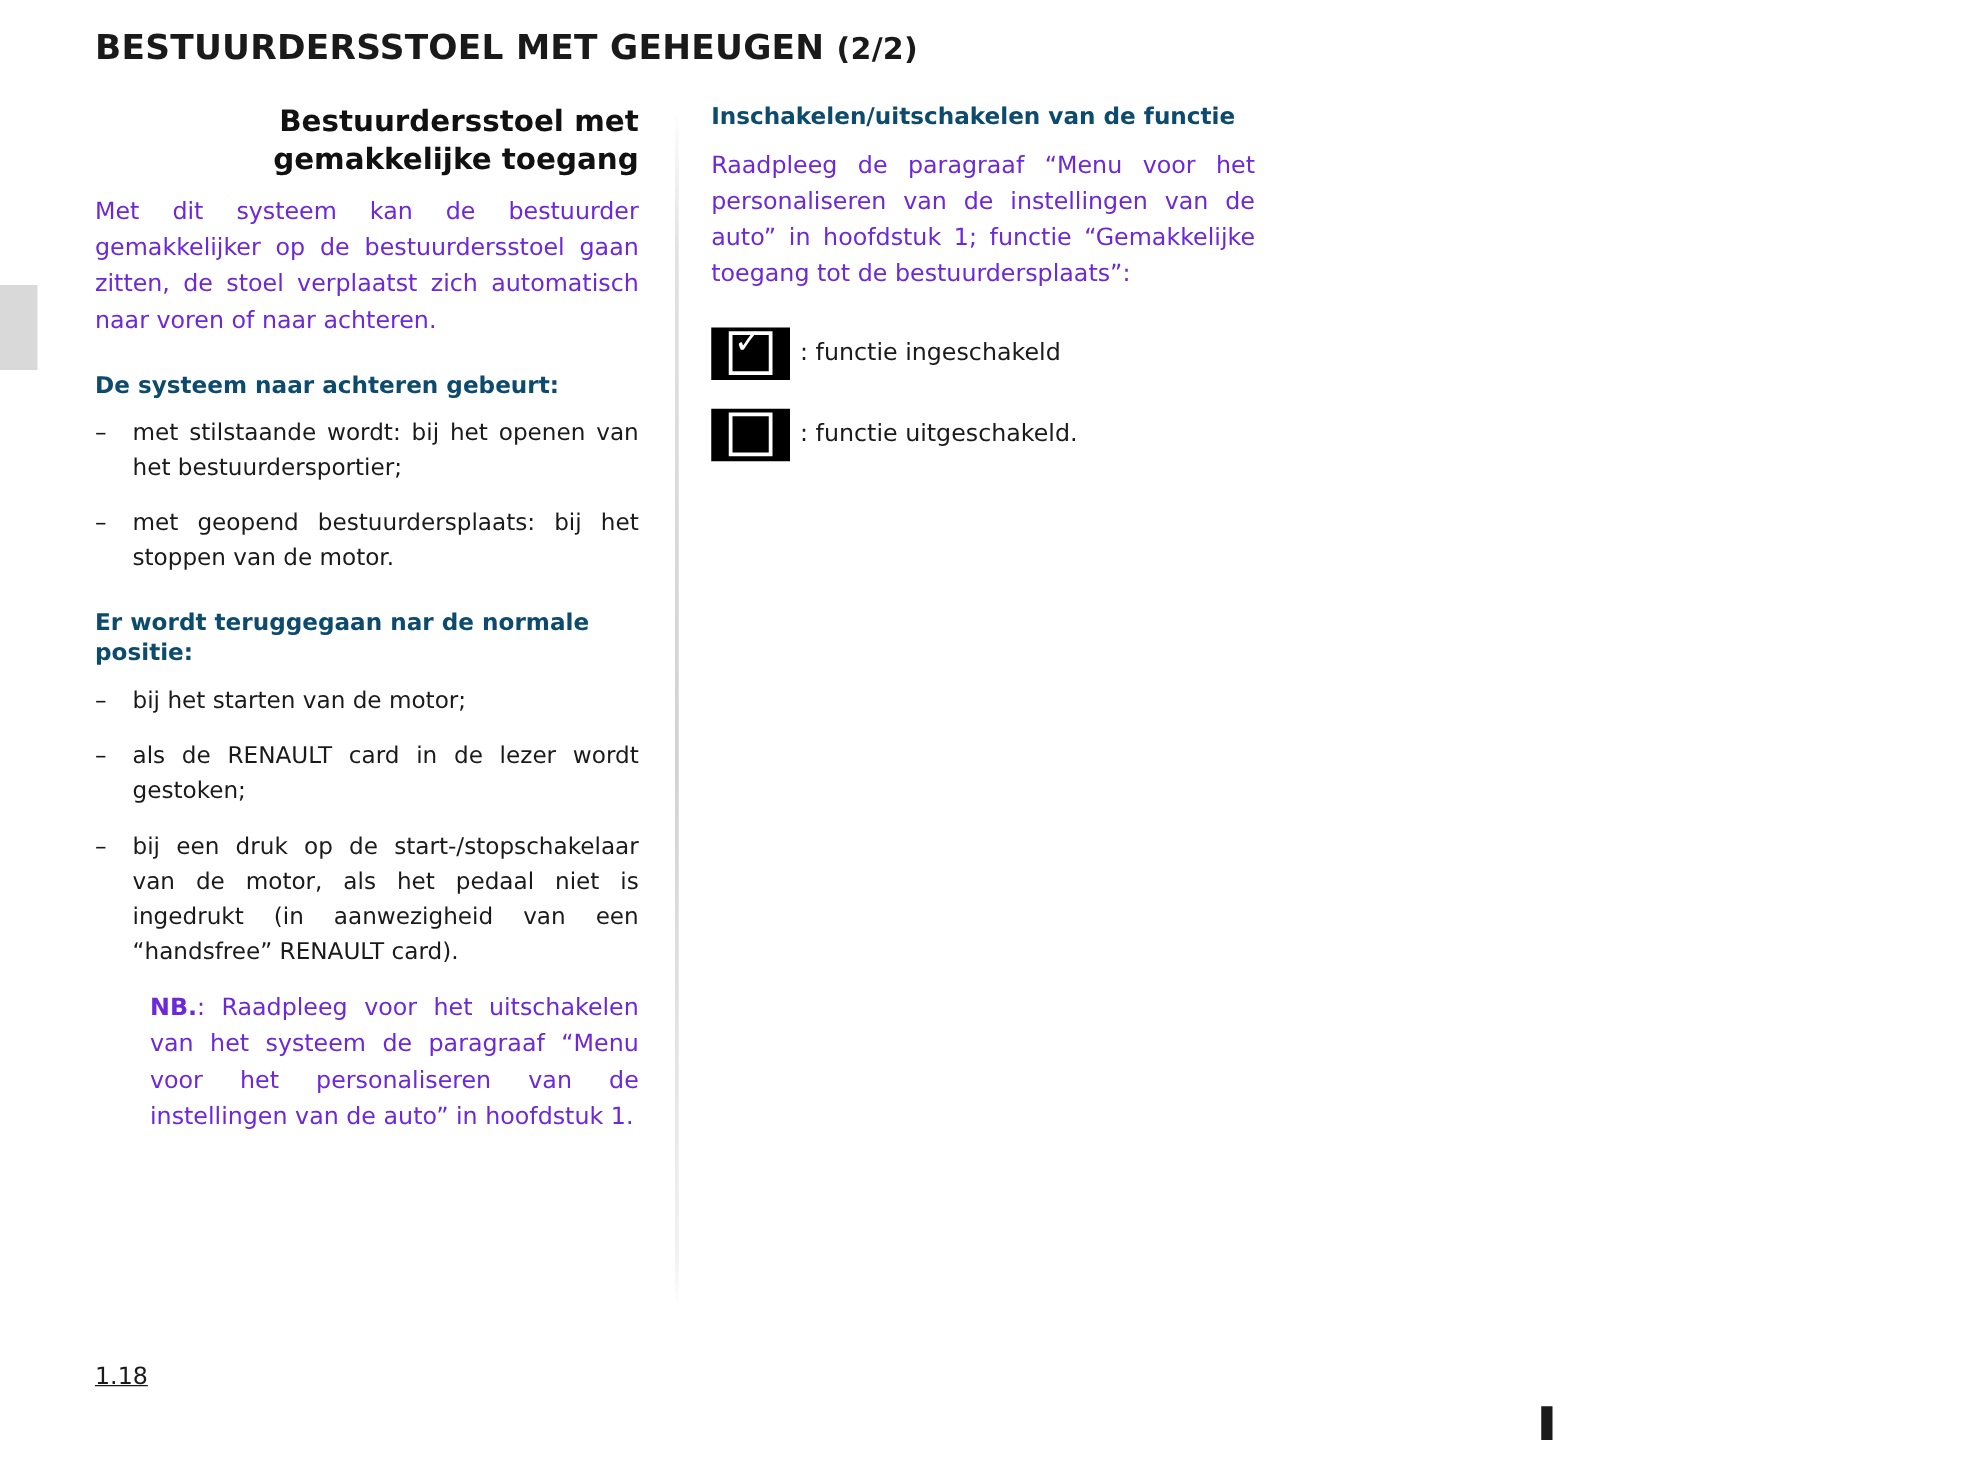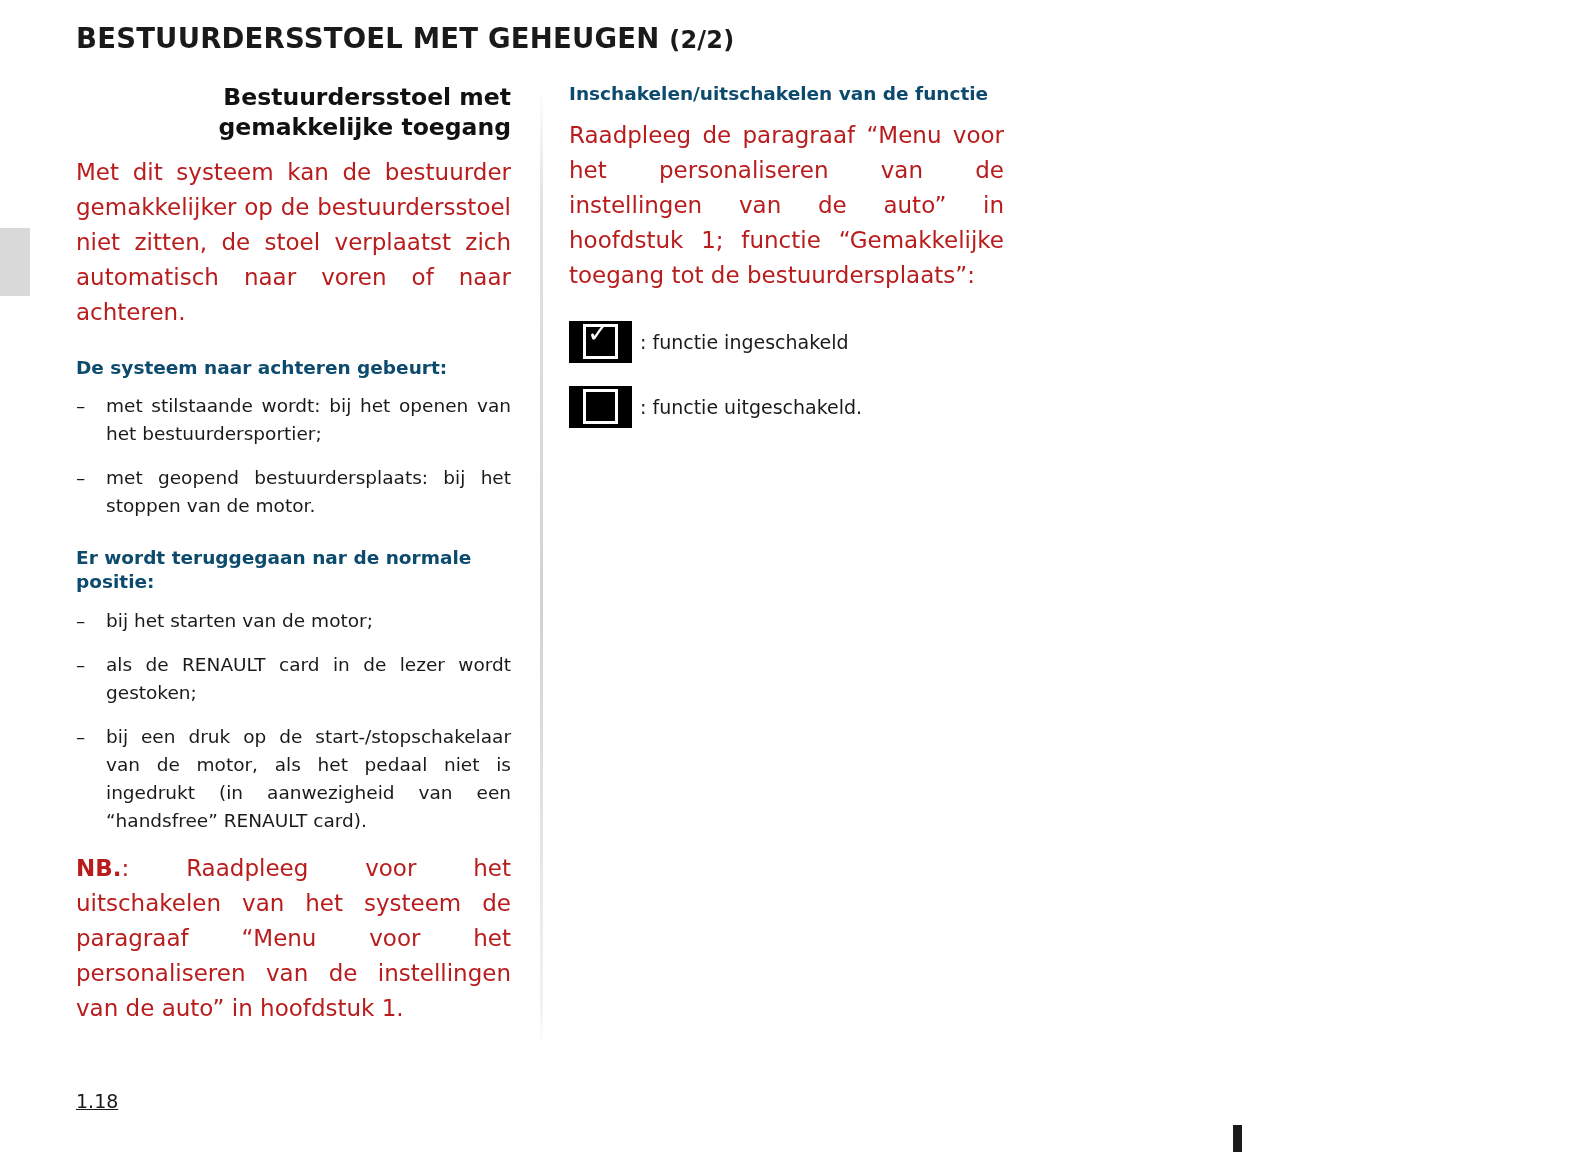--- a/index.html
+++ b/index.html
@@ -78,24 +78,24 @@
     margin: 26px 0 12px 0;
     font-size: 18.5px;
     line-height: 1.3;
     font-weight: bold;
     color: #0c4a6e;
   }
   h3.sub-head.first { margin-top: 0; }
 
   p.body {
     margin: 0 0 18px 0;
-    font-size: 23px;
+    font-size: 19px;
     line-height: 1.52;
     text-align: justify;
-    color: #b91c1c;
+    color: #6d28d9;
   }
   p.body:last-child { margin-bottom: 0; }
 
   ul.dash-list {
     margin: 0 0 6px 0;
     padding: 0;
     list-style: none;
   }
   ul.dash-list li {
     position: relative;
@@ -188,21 +188,21 @@
     <span>BESTUURDERSSTOEL MET GEHEUGEN</span>
     <span class="suffix">(2/2)</span>
   </div>
 
   <div class="col-divider"></div>
 
   <div class="col col-left">
 
     <h2 class="section-head">Bestuurdersstoel met gemakkelijke toegang</h2>
 
-    <p class="body">Met dit systeem kan de bestuurder gemakkelijker op de bestuurdersstoel niet zitten, de stoel verplaatst zich automatisch naar voren of naar achteren.</p>
+    <p class="body">Met dit systeem kan de bestuurder gemakkelijker op de bestuurdersstoel gaan zitten, de stoel verplaatst zich automatisch naar voren of naar achteren.</p>
 
     <h3 class="sub-head">De systeem naar achteren gebeurt:</h3>
 
     <ul class="dash-list">
       <li>
         <span class="dash">–</span>
         <span>met stilstaande wordt: bij het openen van het bestuurdersportier;</span>
       </li>
       <li>
         <span class="dash">–</span>
@@ -220,21 +220,21 @@
       <li>
         <span class="dash">–</span>
         <span>als de RENAULT card in de lezer wordt gestoken;</span>
       </li>
       <li>
         <span class="dash">–</span>
         <span>bij een druk op de start-/stopschakelaar van de motor, als het pedaal niet is ingedrukt (in aanwezigheid van een “handsfree” RENAULT card).</span>
       </li>
     </ul>
 
-    <p class="body" style="margin-top:14px;">
+    <p class="body" style="margin-top:14px;margin-left:44px;">
       <span class="nb-label">NB.</span><span>: Raadpleeg voor het uitschakelen van het systeem de paragraaf “Menu voor het personaliseren van de instellingen van de auto” in hoofdstuk 1.</span>
     </p>
 
   </div>
 
   <div class="col col-right">
 
     <h3 class="sub-head first">Inschakelen/uitschakelen van de functie</h3>
 
     <p class="body">Raadpleeg de paragraaf “Menu voor het personaliseren van de instellingen van de auto” in hoofdstuk 1; functie “Gemakkelijke toegang tot de bestuurdersplaats”:</p>

